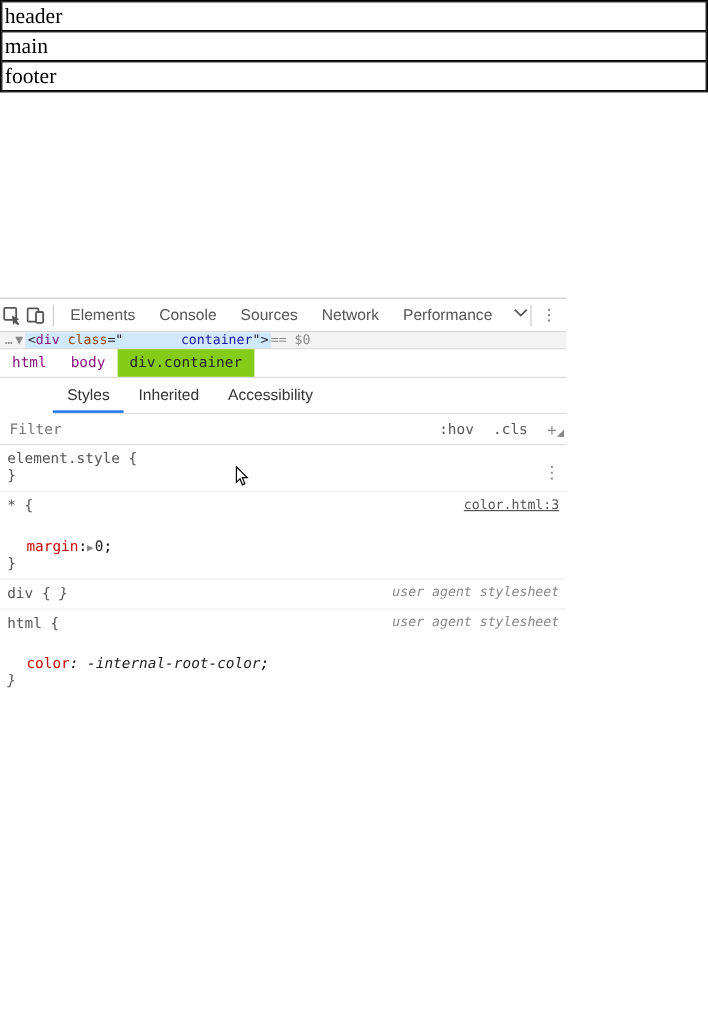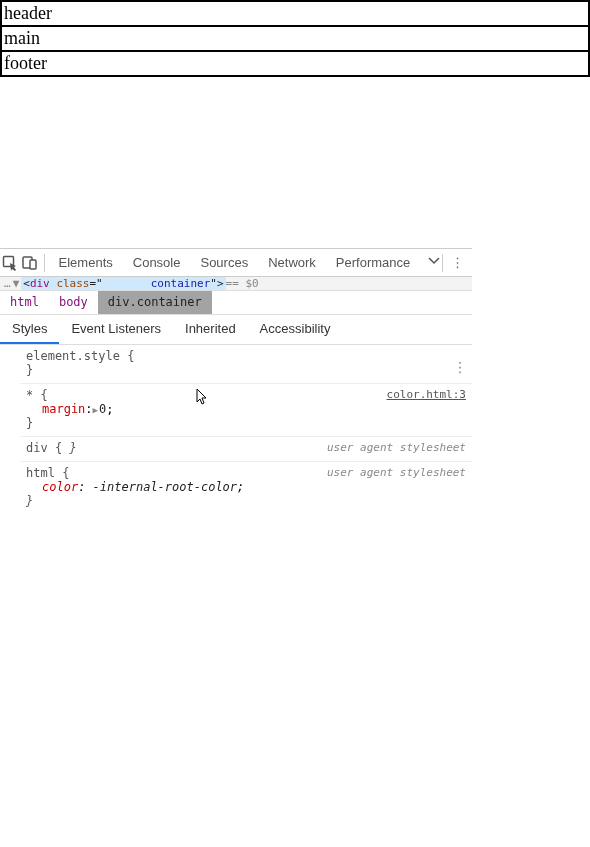--- a/index.html
+++ b/index.html
@@ -17,39 +17,39 @@
 .kebab { margin-left: auto; margin-right: 8px; cursor: pointer; color: #666; }
 
 .elements-strip { height: 14px; background: #f3f3f3; border-bottom: 1px solid #ddd; font-family: Menlo, monospace; font-size: 11px; color: #888; display: flex; align-items: center; padding-left: 4px; overflow: hidden; white-space: nowrap;}
 .strip-tag { color: #881280; }
 .strip-attr { color: #994500; }
 .strip-val { color: #1a1aa6; margin-left: 48px; }
 .strip-sel { background: #cfe8fc; color: #222; padding: 0 2px;}
 
 .breadcrumb { display: flex; height: 24px; border-bottom: 1px solid #ddd; font-family: Menlo, monospace; font-size: 12px; align-items: stretch; }
 .crumb { padding: 4px 10px; color: #881280; cursor: pointer; }
-.crumb.active { background: #a3a3a3; color: #222; }
+.crumb.active { background: #84cc16; color: #222; }
 .crumb.active .crumb-cls { color: #222; }
 
-.subtabs { display: flex; height: 30px; border-bottom: 1px solid #ddd; font-size: 13px; color: #333; align-items: stretch; }
+.subtabs { display: flex; height: 30px; border-bottom: 1px solid #ddd; font-size: 13px; color: #333; align-items: stretch; margin-left: 44px; }
 .subtab { padding: 6px 12px; cursor: pointer; }
 .subtab.active { border-bottom: 2px solid #1a73e8; }
 
 .filter-row { display: flex; height: 26px; border-bottom: 1px solid #ddd; align-items: center; }
 .filter-input { flex: 1; border: none; outline: none; padding: 4px 8px; font-size: 12px; color: #888; font-family: Menlo, monospace; background: transparent;}
 .filter-btn { padding: 0 8px; font-family: Menlo, monospace; font-size: 12px; color: #555; cursor: pointer; }
 .plus-btn { padding: 0 8px; color: #888; cursor: pointer; font-size: 14px; position: relative;}
 .plus-btn::after { content:''; position:absolute; right:2px; bottom:2px; border:3px solid transparent; border-right-color:#888; border-bottom-color:#888;}
 
-.styles-pane { font-family: Menlo, Consolas, monospace; font-size: 12px; padding-left: 20px; }
+.styles-pane { font-family: Menlo, Consolas, monospace; font-size: 12px; }
 .rule-block { padding: 4px 6px 6px 6px; border-bottom: 1px solid #eee; position: relative; }
 .rule-selector { color: #555; }
 .rule-origin { position: absolute; right: 6px; top: 4px; font-style: italic; color: #888; font-size: 11px; }
 .rule-origin.link { text-decoration: underline; color: #555; cursor: pointer; font-style: normal;}
-.rule-body { padding-left: 16px; }
+.rule-body { padding-left: 16px; margin-top: 20px; }
 .prop-name { color: #c80000; }
 .prop-value { color: #222; }
 .prop-value.italic { font-style: italic; }
 .brace { color: #555; }
 .expand-tri { color: #888; font-size: 9px; display: inline-block; margin-right: 1px;}
 .rule-kebab { position: absolute; right: 6px; top: 14px; color: #888; cursor: pointer; font-size: 14px; letter-spacing: -1px;}
 
 .inherited-header { background: #f1f1f1; padding: 4px 6px; font-size: 12px; color: #555; border-bottom: 1px solid #ddd; }
 .inherited-header .link-el { color: #881280; font-family: Menlo, monospace;}
 
@@ -103,25 +103,30 @@
   </div>
 
   <div class="breadcrumb">
     <div class="crumb">html</div>
     <div class="crumb">body</div>
     <div class="crumb active"><span>div</span><span class="crumb-cls">.container</span></div>
   </div>
 
   <div class="subtabs">
     <div class="subtab active">Styles</div>
-    <div class="subtab">Event Listeners</div>
     <div class="subtab">Inherited</div>
     <div class="subtab">Accessibility</div>
   </div>
 
+  <div class="filter-row">
+    <input class="filter-input" placeholder="Filter" style="">
+    <div class="filter-btn">:hov</div>
+    <div class="filter-btn">.cls</div>
+    <div class="plus-btn">+</div>
+  </div>
 
   <div class="styles-pane">
     <div class="rule-block">
       <span class="rule-selector">element.style</span>
       <span class="brace">{</span><br>
       <span class="brace">}</span>
       <div class="rule-kebab">⋮</div>
     </div>
 
     <div class="rule-block">
@@ -140,21 +145,21 @@
       <span class="brace">{</span>
       <span class="brace" style="font-style:italic">}</span>
     </div>
 
 
     <div class="rule-block" style="border-bottom:none">
       <span class="rule-origin">user agent stylesheet</span>
       <span class="rule-selector">html</span>
       <span class="brace">{</span>
       <div class="rule-body">
-        <span class="prop-name italic" style="font-style:italic">color</span><span style="font-style:italic">: </span><span class="prop-value italic">-internal-root-color</span><span style="font-style:italic">;</span>
+        <span class="prop-name italic" style="">color</span><span style="font-style:italic">: </span><span class="prop-value italic">-internal-root-color</span><span style="font-style:italic">;</span>
       </div>
       <span class="brace" style="font-style:italic">}</span>
     </div>
   </div>
 </div>
 
 <div class="cursor-arrow">
   <svg width="14" height="18" viewBox="0 0 14 18">
       <path d="M1 1 L1 14 L4 11 L6 16 L8 15 L6 10 L10 10 Z" fill="#fff" stroke="#000" stroke-width="1"></path>
     </svg>

